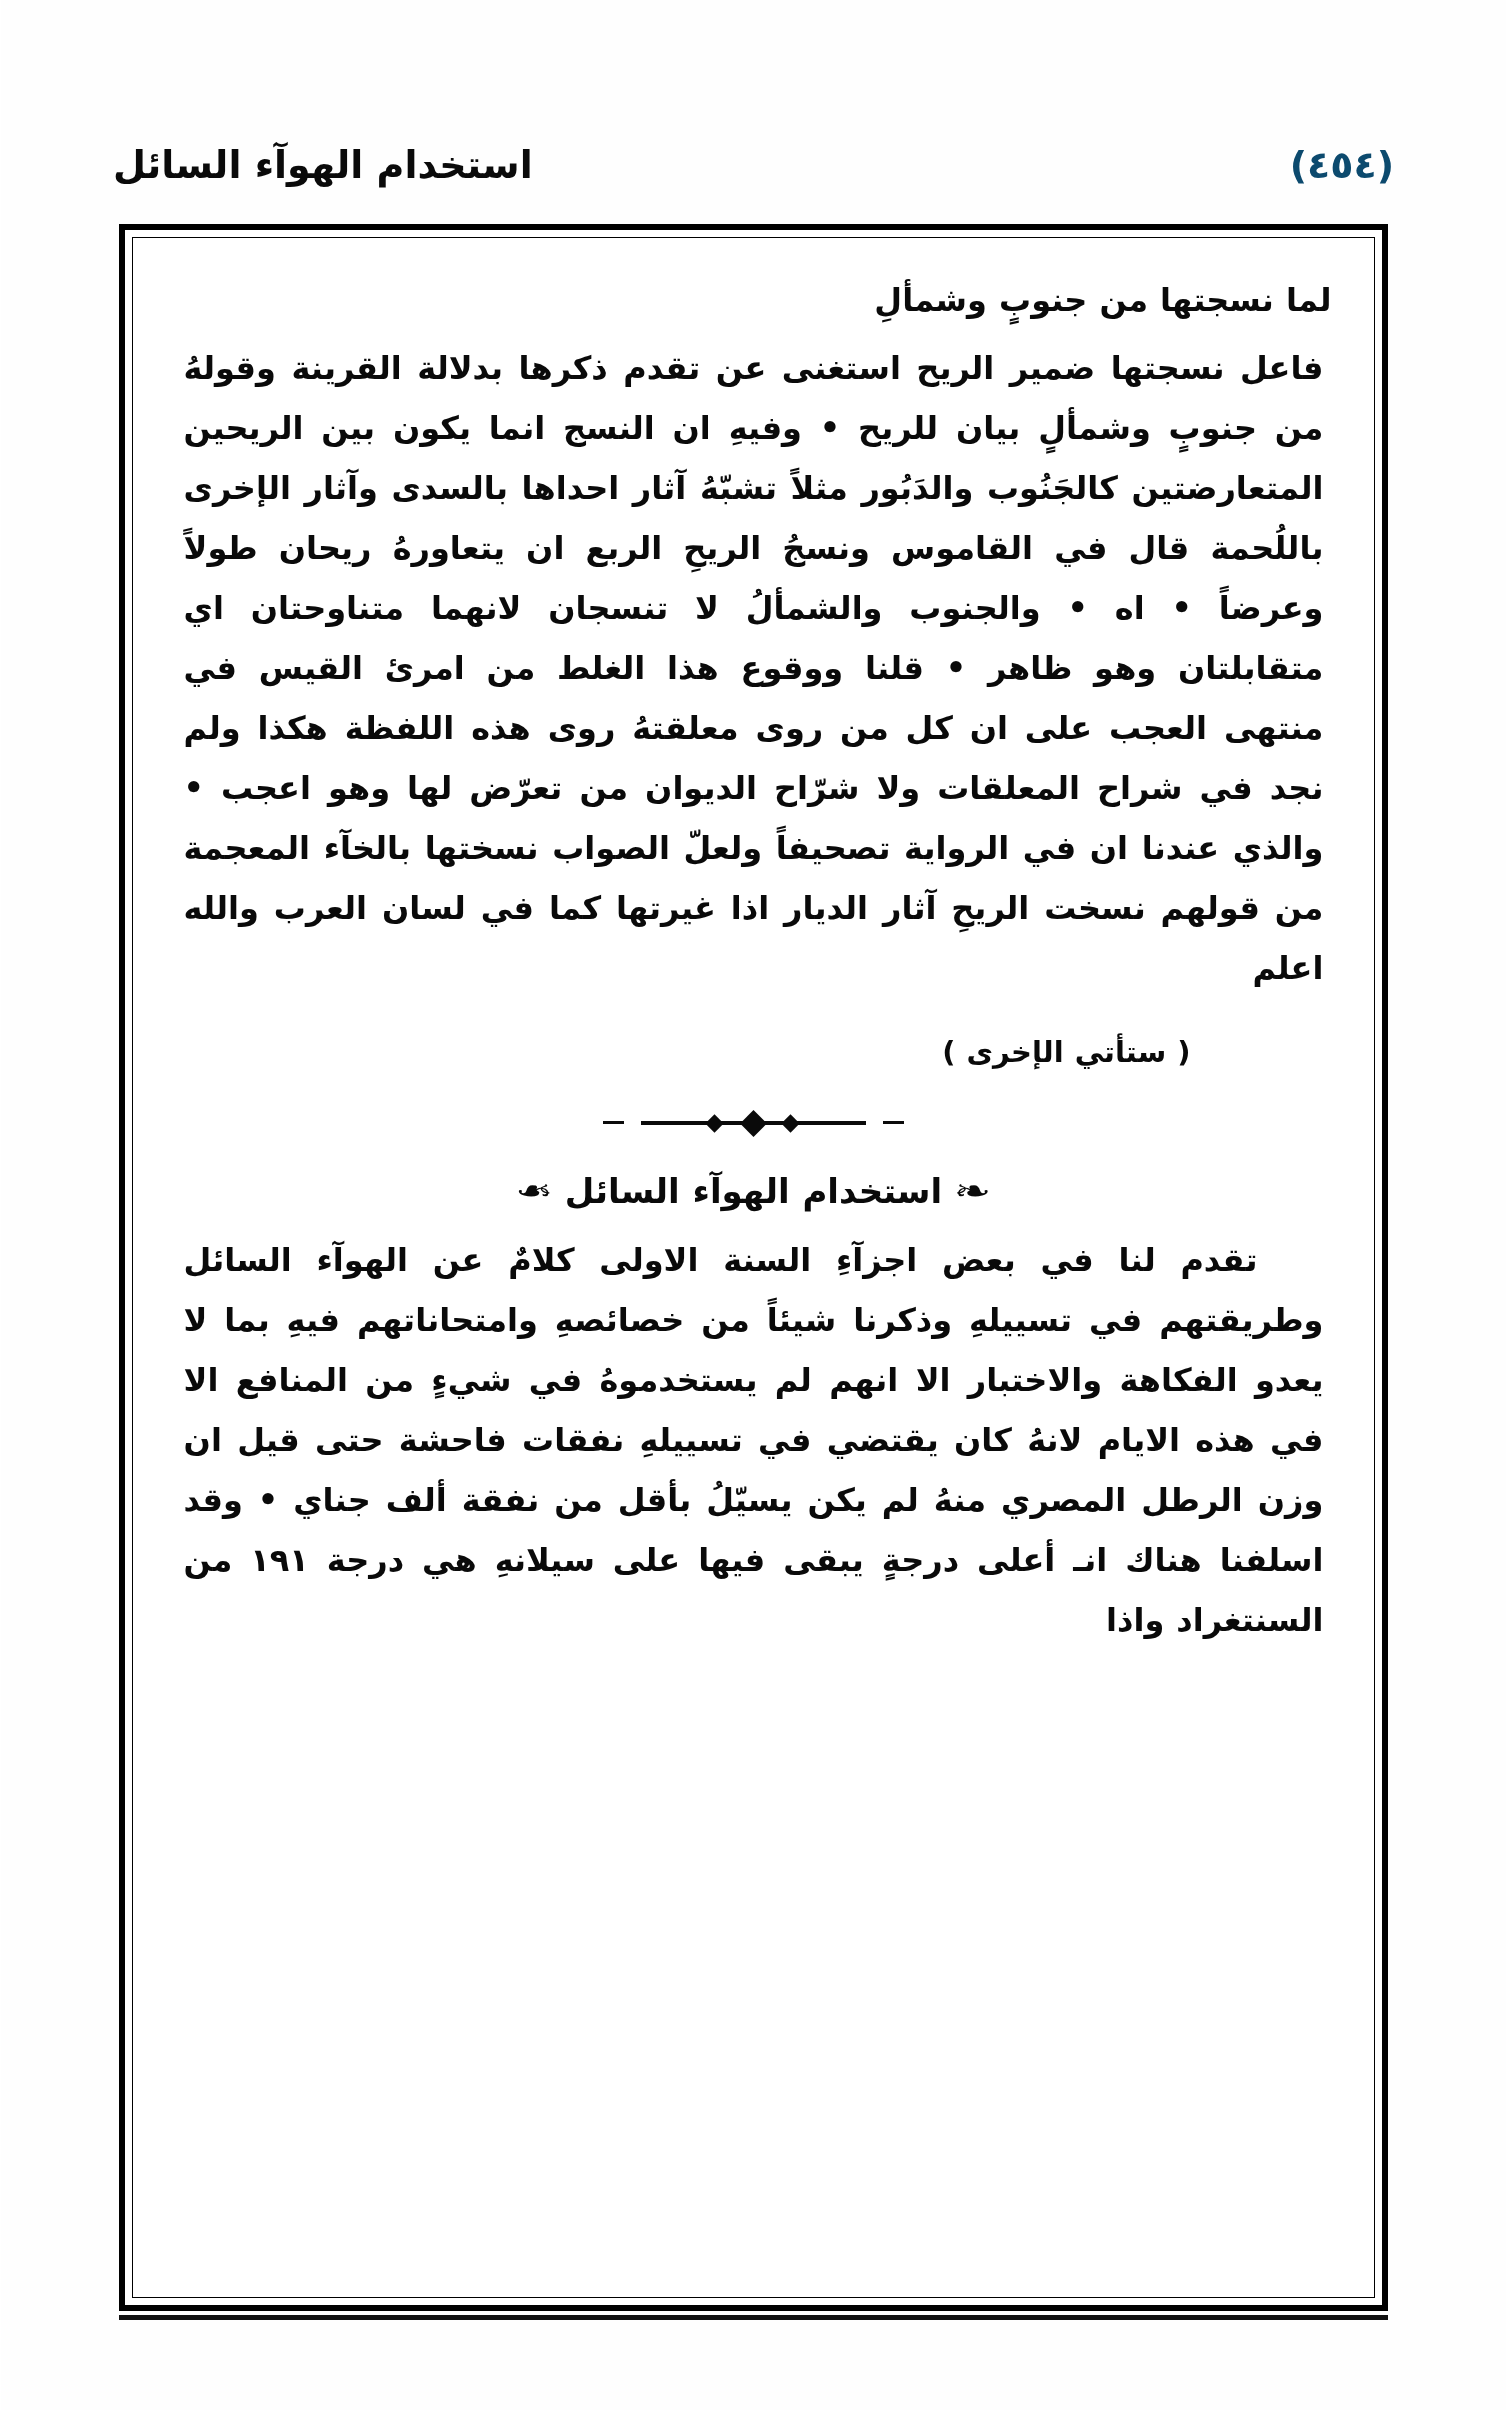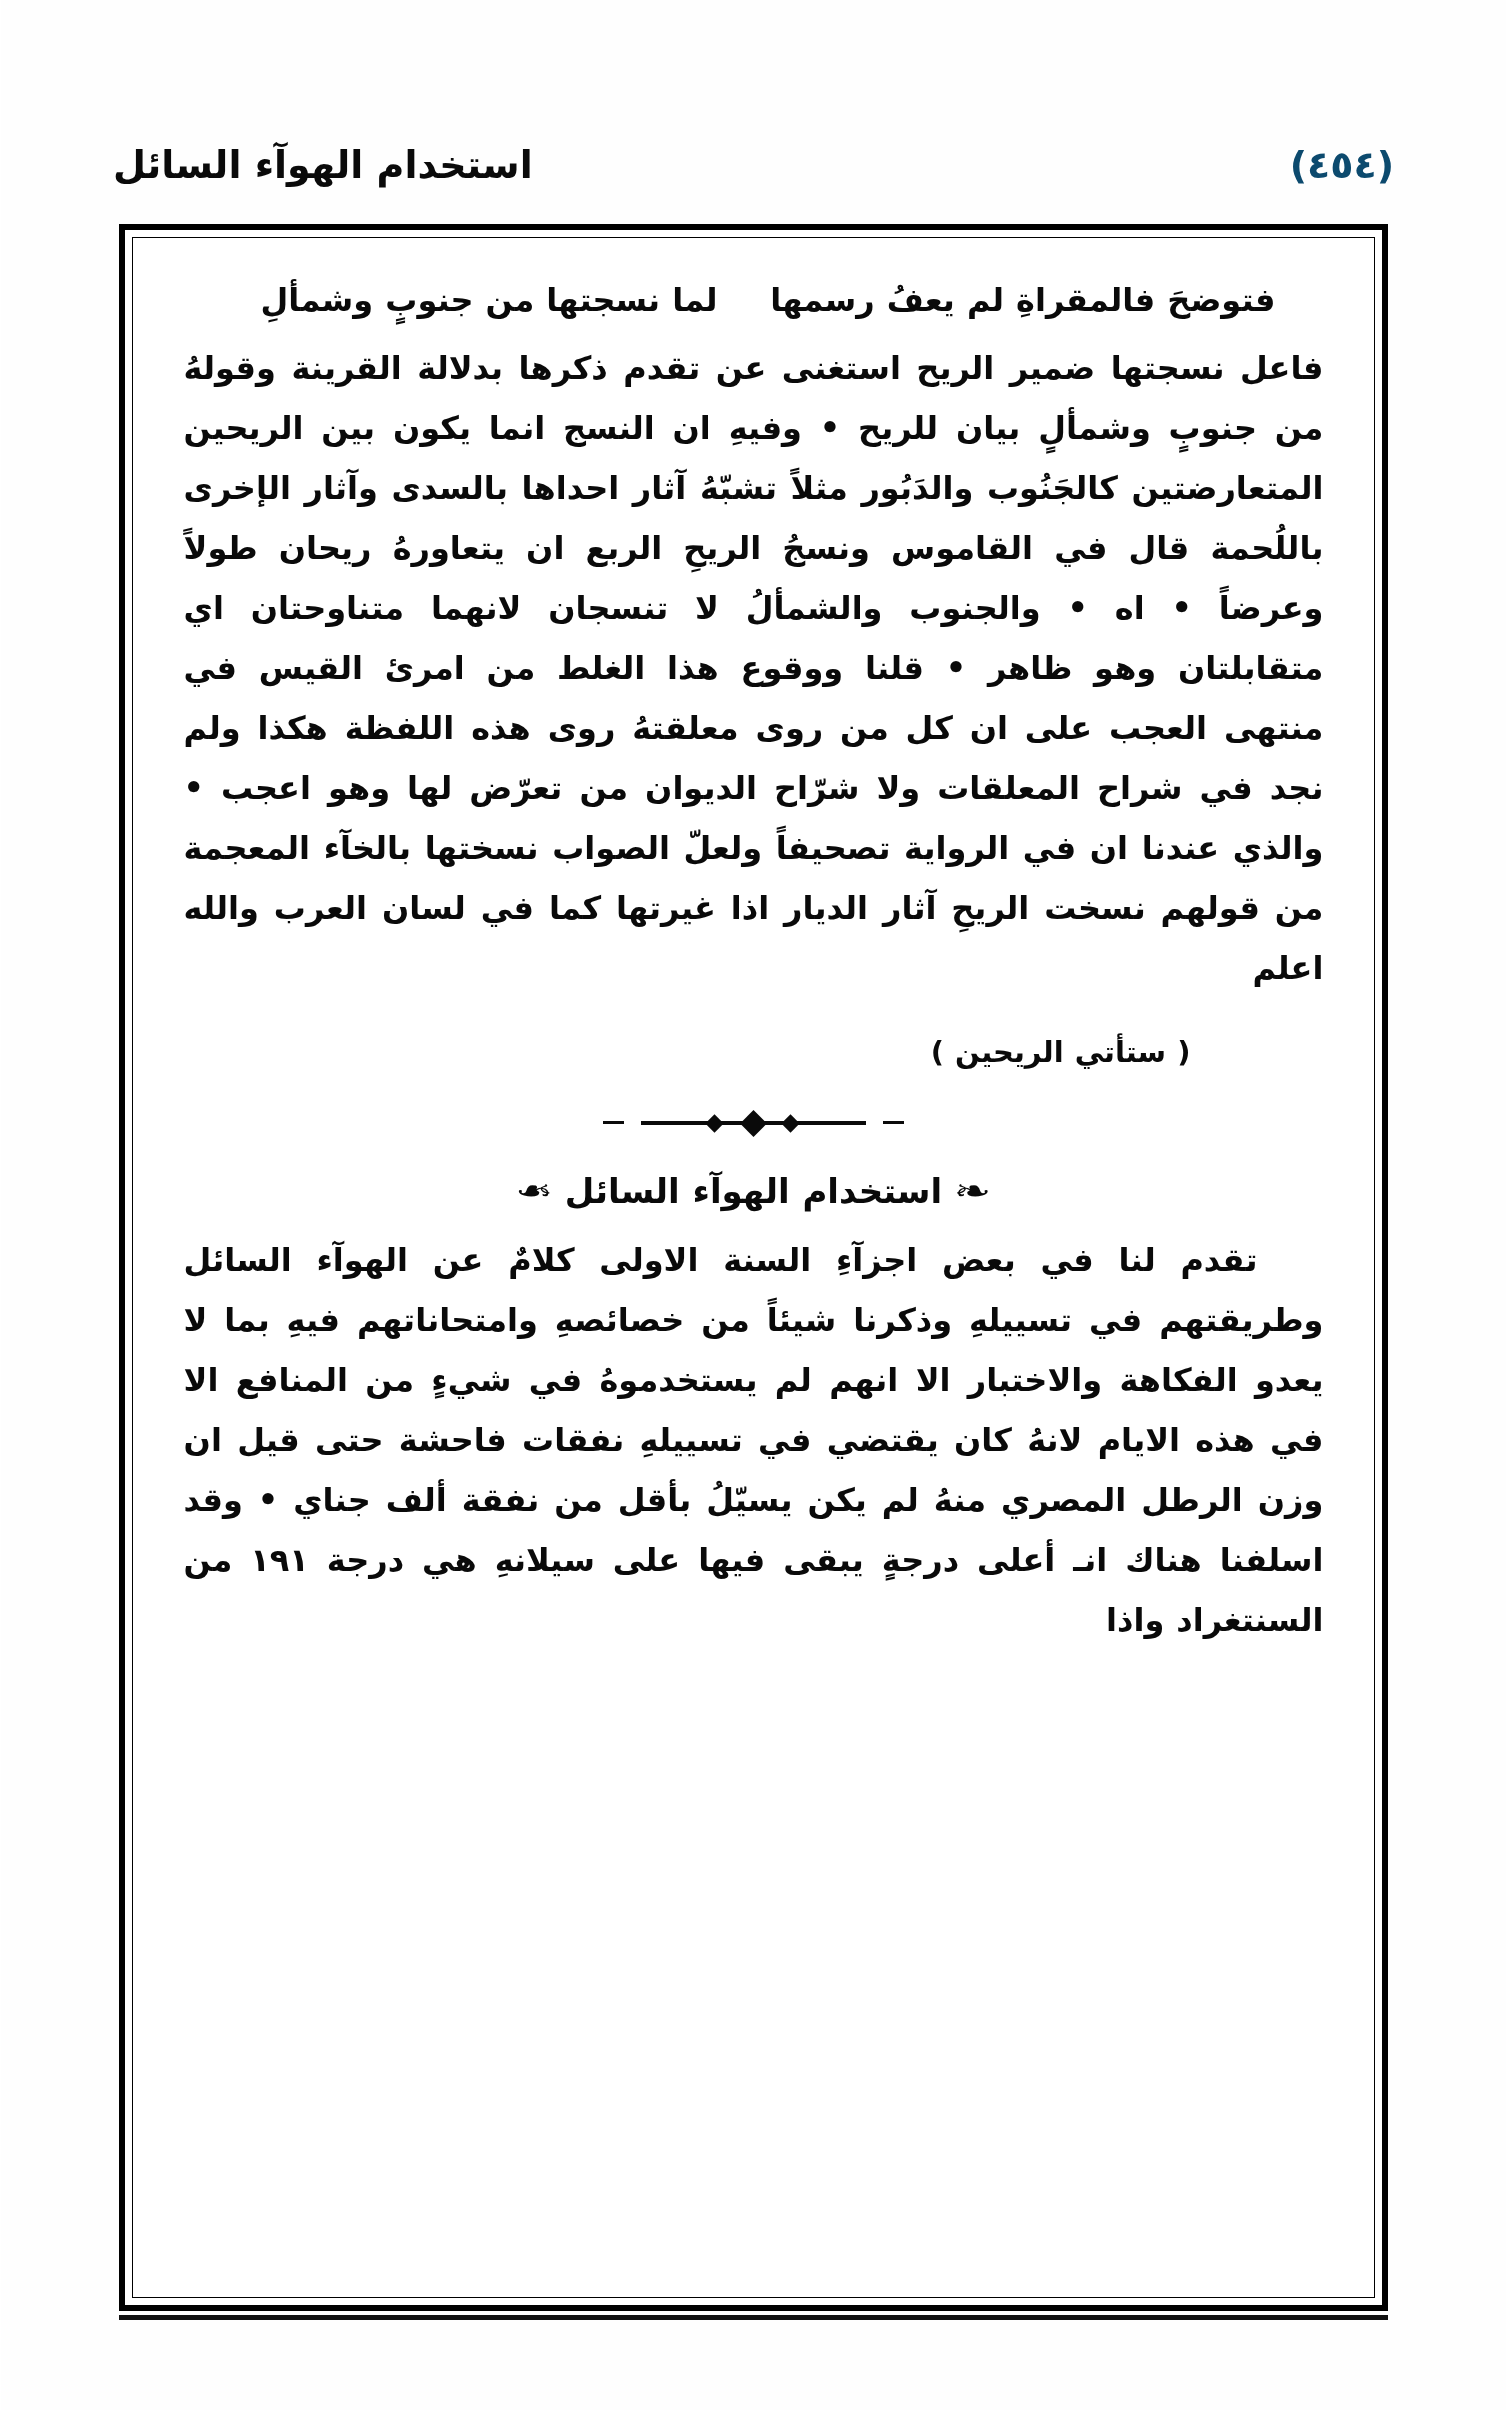--- a/index.html
+++ b/index.html
@@ -198,27 +198,26 @@
     <div class="head-title">استخدام الهوآء السائل</div>
     <div class="page-number">(٤٥٤)</div>
   </div>
 
   <div class="frame">
     <div class="frame-inner">
 
       <div class="body-text">
 
         <div class="first-line">
-          <span class="fl-a">فتوضحَ فالمقراةِ لم يعفُ رسمها</span>
           <span class="fl-b">لما نسجتها من جنوبٍ وشمألِ</span>
         </div>
 
         <p>فاعل نسجتها ضمير الريح استغنى عن تقدم ذكرها بدلالة القرينة وقولهُ من جنوبٍ وشمألٍ بيان للريح • وفيهِ ان النسج انما يكون بين الريحين المتعارضتين كالجَنُوب والدَبُور مثلاً تشبّهُ آثار احداها بالسدى وآثار الإخرى باللُحمة قال في القاموس ونسجُ الريحِ الربع ان يتعاورهُ ريحان طولاً وعرضاً • اه • والجنوب والشمألُ لا تنسجان لانهما متناوحتان اي متقابلتان وهو ظاهر • قلنا ووقوع هذا الغلط من امرئ القيس في منتهى العجب على ان كل من روى معلقتهُ روى هذه اللفظة هكذا ولم نجد في شراح المعلقات ولا شرّاح الديوان من تعرّض لها وهو اعجب • والذي عندنا ان في الرواية تصحيفاً ولعلّ الصواب نسختها بالخآء المعجمة من قولهم نسخت الريحِ آثار الديار اذا غيرتها كما في لسان العرب والله اعلم</p>
 
-        <div class="continuation">( ستأتي الريحين )</div>
+        <div class="continuation">( ستأتي الإخرى )</div>
 
         <div class="divider">
           <div class="dash"></div>
           <div class="dash right"></div>
           <div class="bar"></div>
           <div class="dia l"></div>
           <div class="dia c"></div>
           <div class="dia r"></div>
         </div>
 

